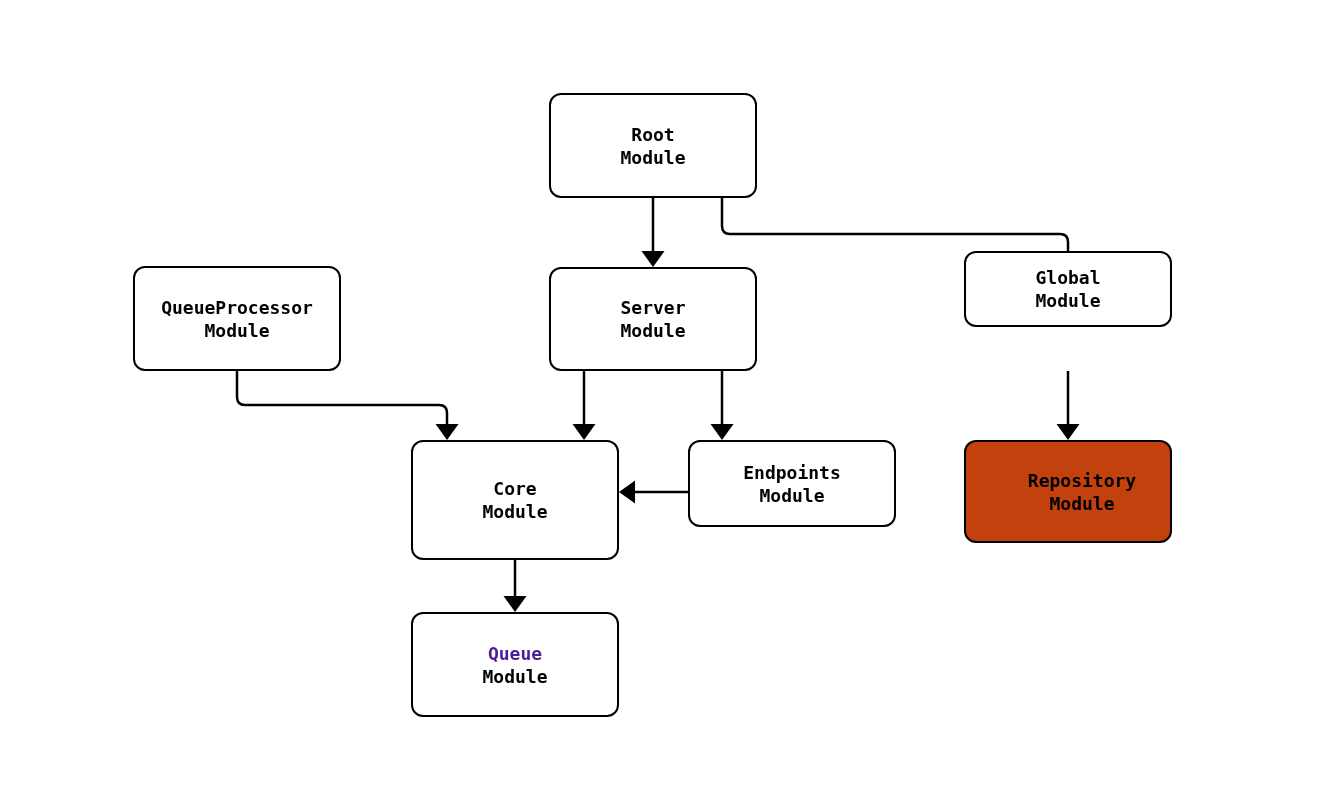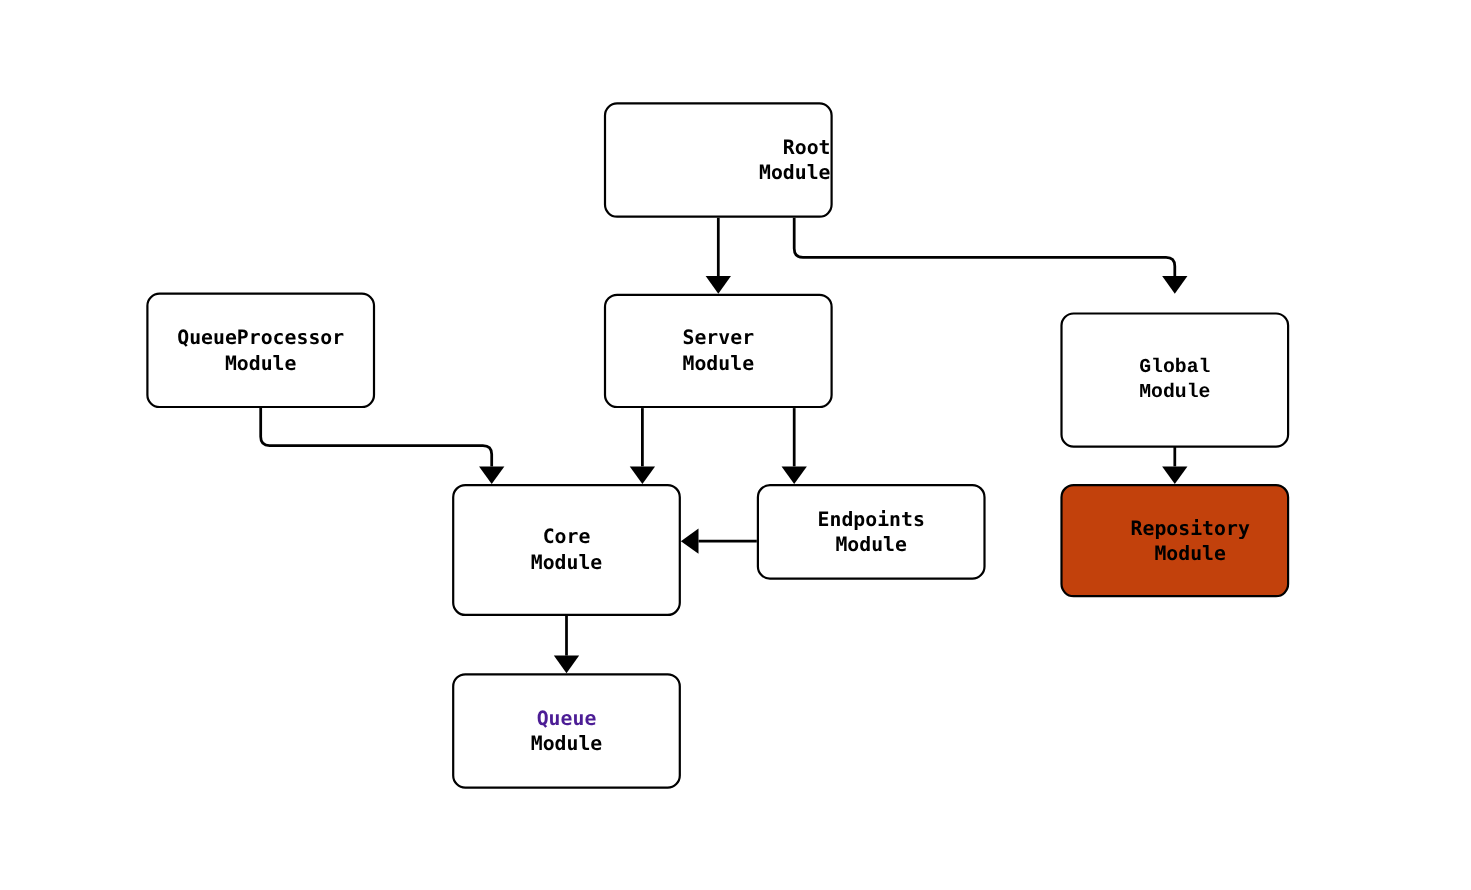--- a/index.html
+++ b/index.html
@@ -60,33 +60,33 @@
       <path d="M 722 371 L 722 424" fill="none" stroke="#000000" stroke-width="2.5"></path>
       <polygon points="722,440 710.5,424 733.5,424" fill="#000000"></polygon>
       <path d="M 688 492 L 635 492" fill="none" stroke="#000000" stroke-width="2.5"></path>
       <polygon points="619,492 635,480.5 635,503.5" fill="#000000"></polygon>
       <path d="M 1068 371 L 1068 424" fill="none" stroke="#000000" stroke-width="2.5"></path>
       <polygon points="1068,440 1056.5,424 1079.5,424" fill="#000000"></polygon>
       <path d="M 515 544 L 515 596" fill="none" stroke="#000000" stroke-width="2.5"></path>
       <polygon points="515,612 503.5,596 526.5,596" fill="#000000"></polygon>
     </svg>
   <div id="nodes">
-      <div class="node" style="left: 549px; top: 93px; width: 208px; height: 105px; background: rgb(255, 255, 255); border-color: rgb(0, 0, 0); align-items: flex-end;">
+      <div class="node" style="left: 549px; top: 93px; width: 208px; height: 105px; background: rgb(255, 255, 255); border-color: rgb(0, 0, 0);">
         <span style="color: rgb(0, 0, 0);">Root</span>
         <span style="color: rgb(0, 0, 0);">Module</span>
       </div>
       <div class="node" style="left: 133px; top: 266px; width: 208px; height: 105px; background: rgb(255, 255, 255); border-color: rgb(0, 0, 0);">
         <span style="color: rgb(0, 0, 0);">QueueProcessor</span>
         <span style="color: rgb(0, 0, 0);">Module</span>
       </div>
       <div class="node" style="left: 549px; top: 267px; width: 208px; height: 104px; background: rgb(255, 255, 255); border-color: rgb(0, 0, 0);">
         <span style="color: rgb(0, 0, 0);">Server</span>
         <span style="color: rgb(0, 0, 0);">Module</span>
       </div>
-      <div class="node" style="left: 964px; top: 284px; width: 208px; height: 123px; background: rgb(255, 255, 255); border-color: rgb(0, 0, 0); font-family: Liberation Mono, monospace;">
+      <div class="node" style="left: 964px; top: 251px; width: 208px; height: 76px; background: rgb(255, 255, 255); border-color: rgb(0, 0, 0);">
         <span style="color: rgb(0, 0, 0);">Global</span>
         <span style="color: rgb(0, 0, 0);">Module</span>
       </div>
       <div class="node" style="left: 411px; top: 440px; width: 208px; height: 120px; background: rgb(255, 255, 255); border-color: rgb(0, 0, 0);">
         <span style="color: rgb(0, 0, 0);">Core</span>
         <span style="color: rgb(0, 0, 0);">Module</span>
       </div>
       <div class="node" style="left: 688px; top: 440px; width: 208px; height: 87px; background: rgb(255, 255, 255); border-color: rgb(0, 0, 0);">
         <span style="color: rgb(0, 0, 0);">Endpoints</span>
         <span style="color: rgb(0, 0, 0);">Module</span>

